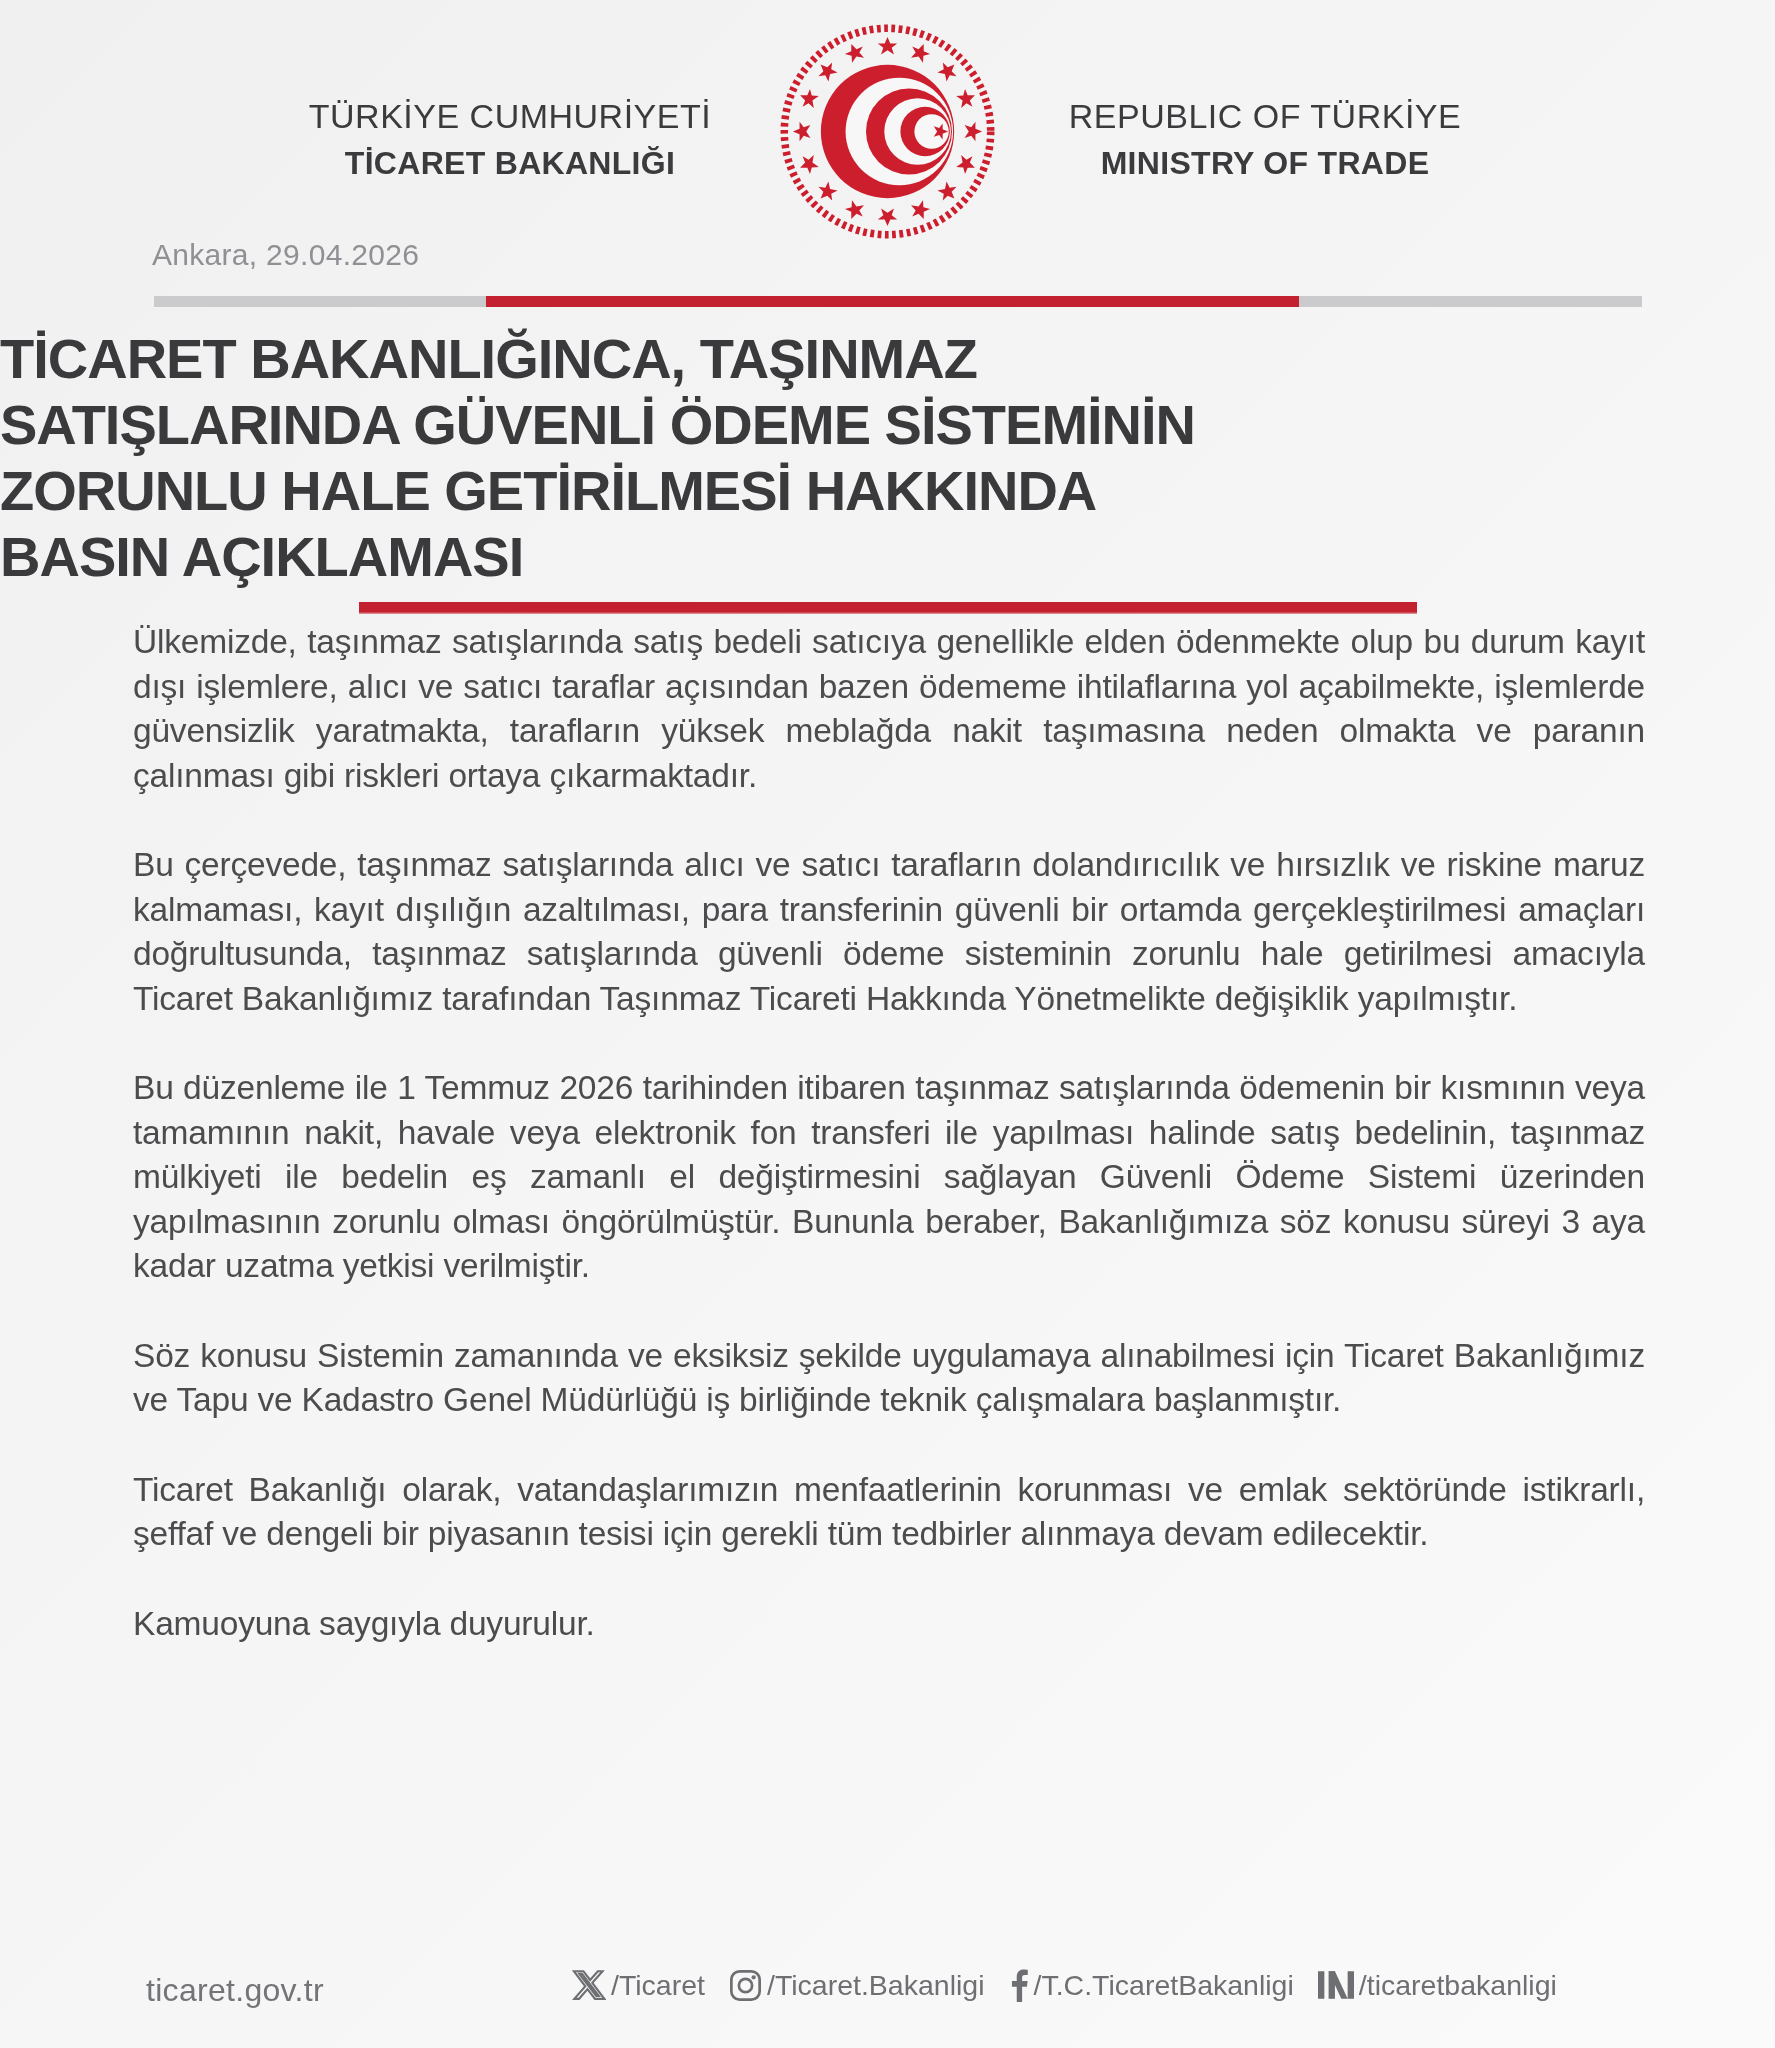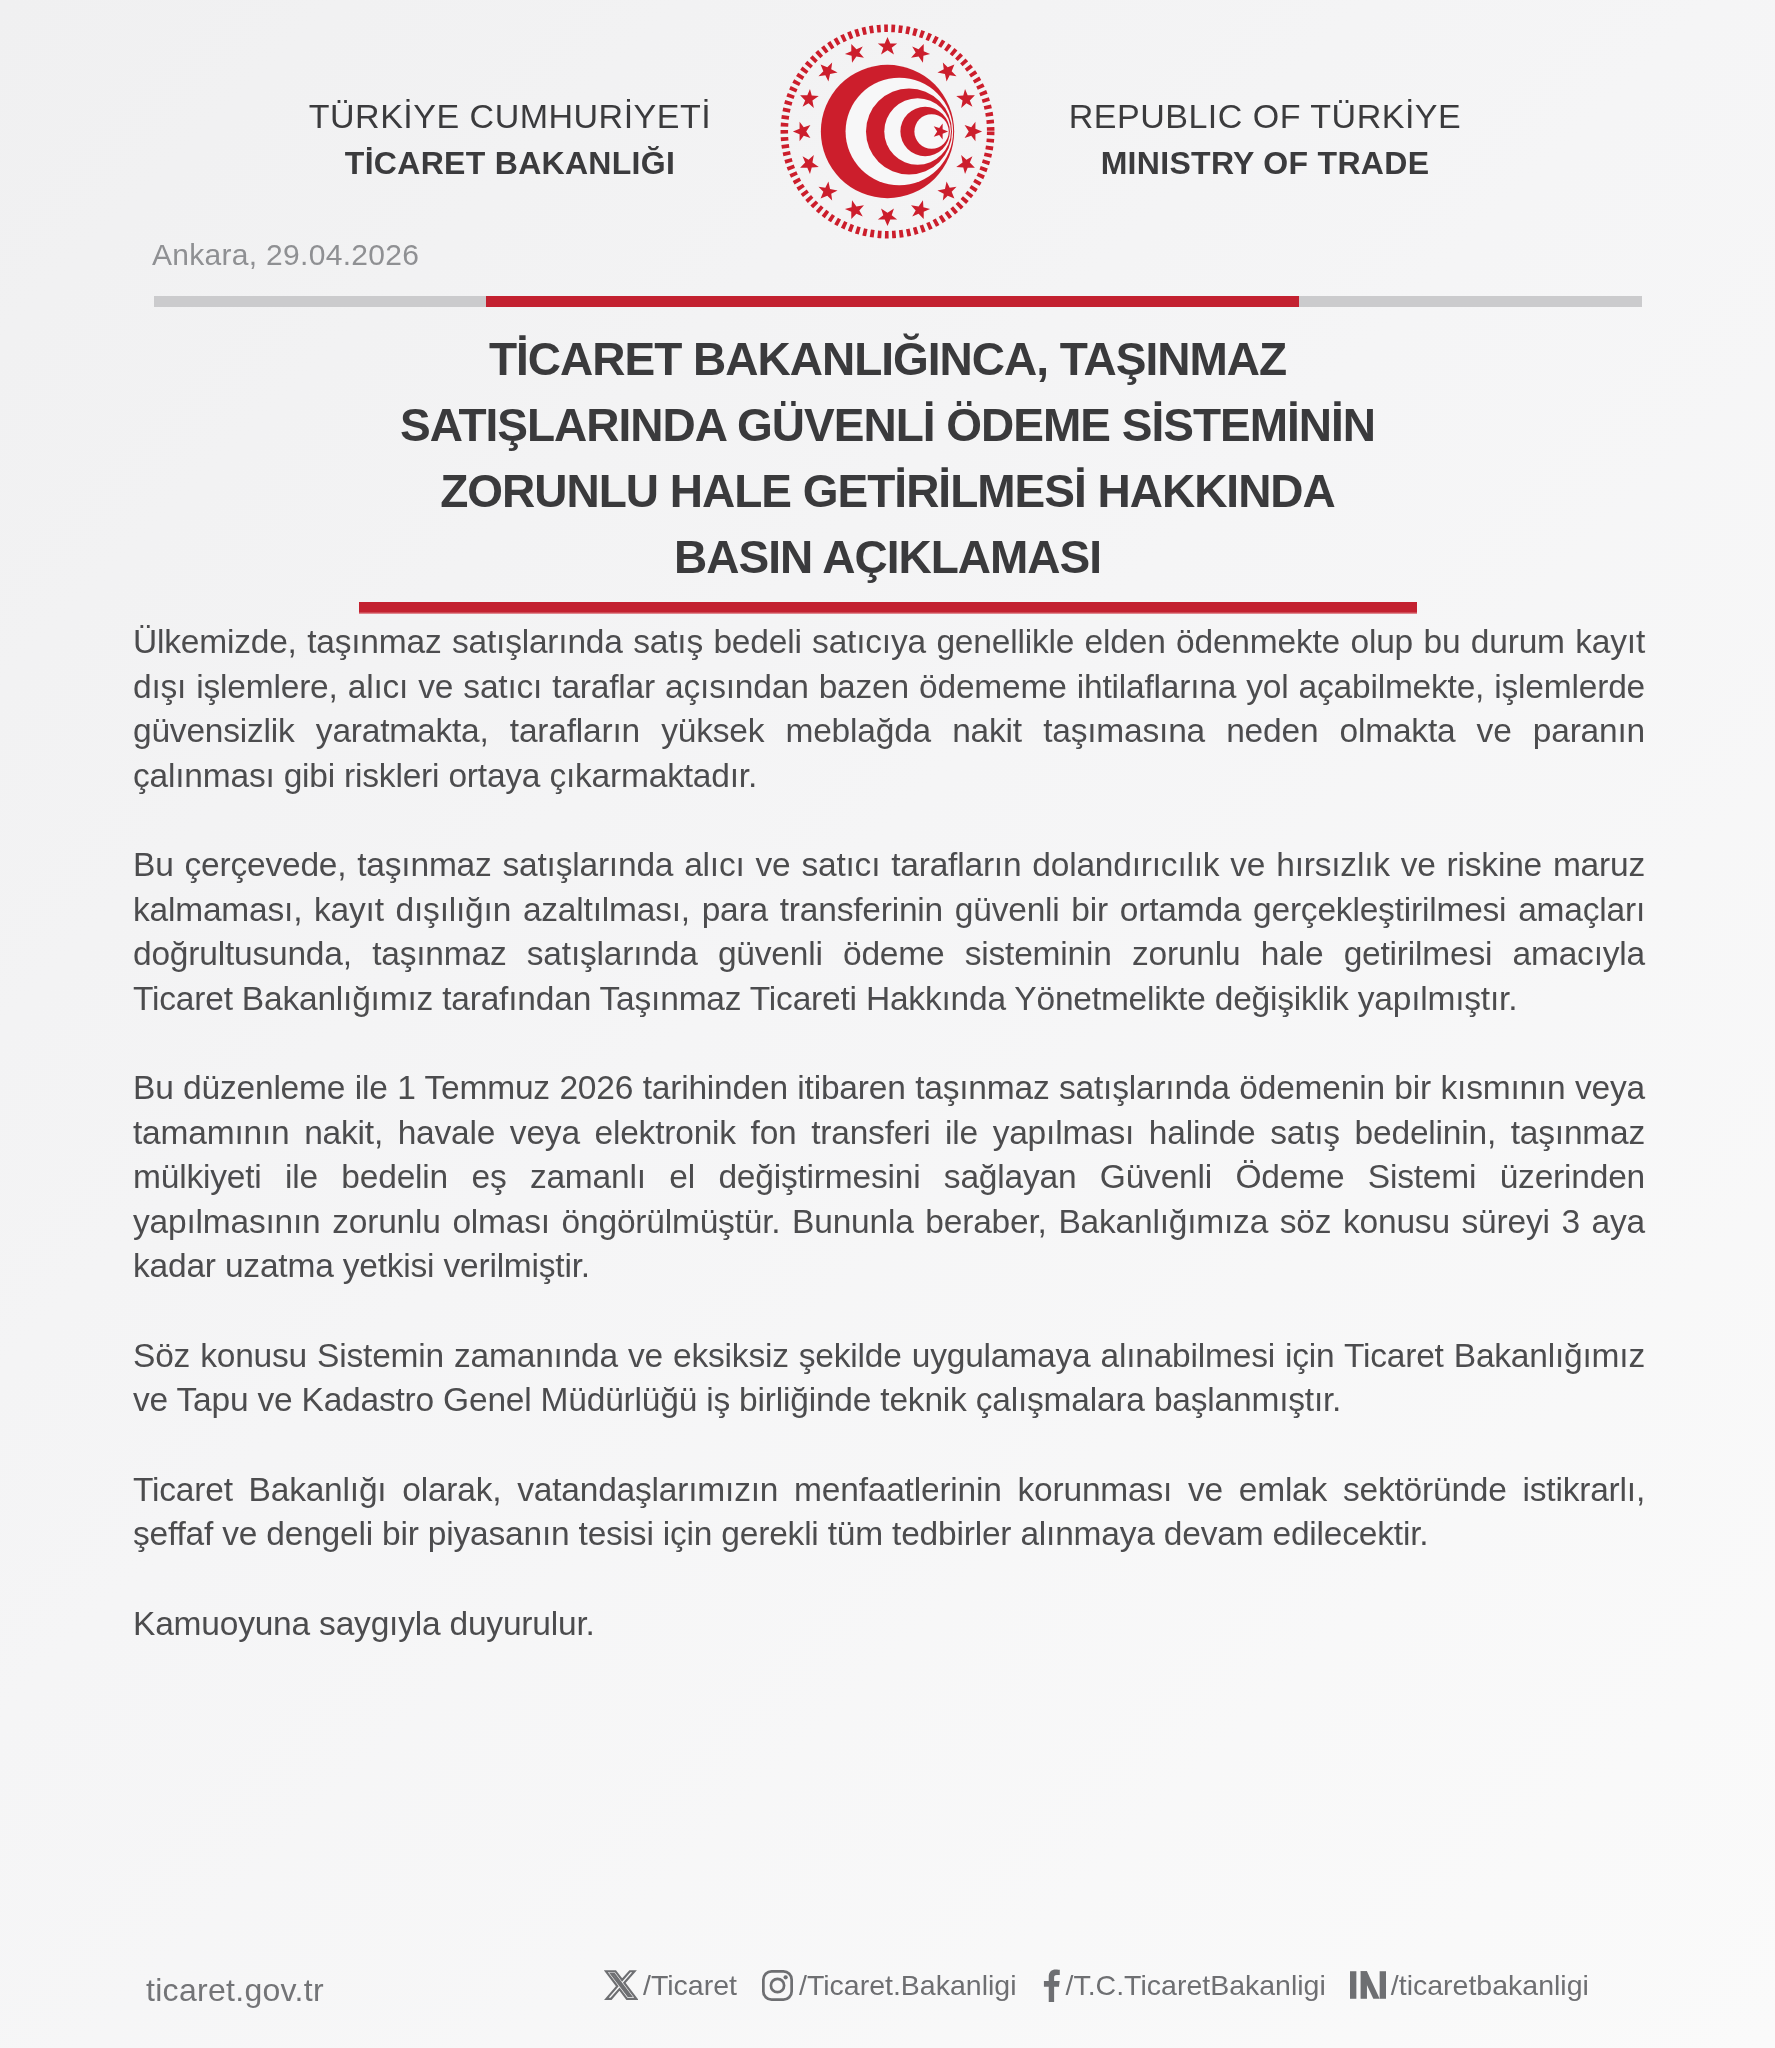--- a/index.html
+++ b/index.html
@@ -14,30 +14,30 @@
   .header-left{position:absolute;top:96px;left:250px;width:520px;text-align:center;color:#3b3b3d;}
   .header-right{position:absolute;top:96px;left:1005px;width:520px;text-align:center;color:#3b3b3d;}
   .hdr-line1{font-size:34px;font-weight:400;letter-spacing:.5px;line-height:40px;}
   .hdr-line2{font-size:32px;font-weight:700;letter-spacing:.3px;line-height:46px;margin-top:4px;}
   .logo{position:absolute;left:780px;top:24px;width:215px;height:215px;}
   
   .dateline{position:absolute;left:152px;top:238px;font-size:30px;color:#8f9093;letter-spacing:.3px;}
   .divider{position:absolute;left:154px;top:296px;width:1488px;height:11px;background:#cbcbcd;}
   .divider-red{position:absolute;left:332px;top:0;width:813px;height:11px;}
   
-  .title{position:absolute;left:0;right:0;top:326px;text-align:center;
-         font-weight:700;font-size:46px;line-height:66px;letter-spacing:-1px;color:#3a3a3c;}
+  .title{position:absolute;left:0;right:0;top:326px;
+         font-weight:700;font-size:56px;line-height:66px;letter-spacing:-1px;color:#3a3a3c;}
   .title-underline{position:absolute;left:50%;transform:translateX(-50%);top:602px;width:1058px;height:12px;}
   
   .body-text{position:absolute;left:133px;top:620px;width:1512px;color:#4c4c4e;}
   .body-text p{margin:0 0 45px 0;font-size:33.5px;line-height:44.5px;letter-spacing:-.2px;text-align:justify;}
   .body-text p.no-justify{text-align:left;margin-top:44px;}
   
   .footer-site{position:absolute;left:146px;top:1972px;font-size:32px;color:#737477;letter-spacing:.3px;}
-  .social-row{position:absolute;left:604px;top:1968px;width:1080px;display:flex;align-items:center;gap:24px;color:#6e6f72;}
+  .social-row{position:absolute;left:572px;top:1968px;width:1080px;display:flex;align-items:center;gap:24px;color:#6e6f72;}
   .social-item{display:flex;align-items:center;gap:5px;font-size:28.5px;color:#6e6f72;white-space:nowrap;}
   .social-item svg{display:block;}
 </style>
 </head>
 <body>
 
 <div class="page">
 
   <div class="header-left">
     <div class="hdr-line1">TÜRKİYE CUMHURİYETİ</div>

